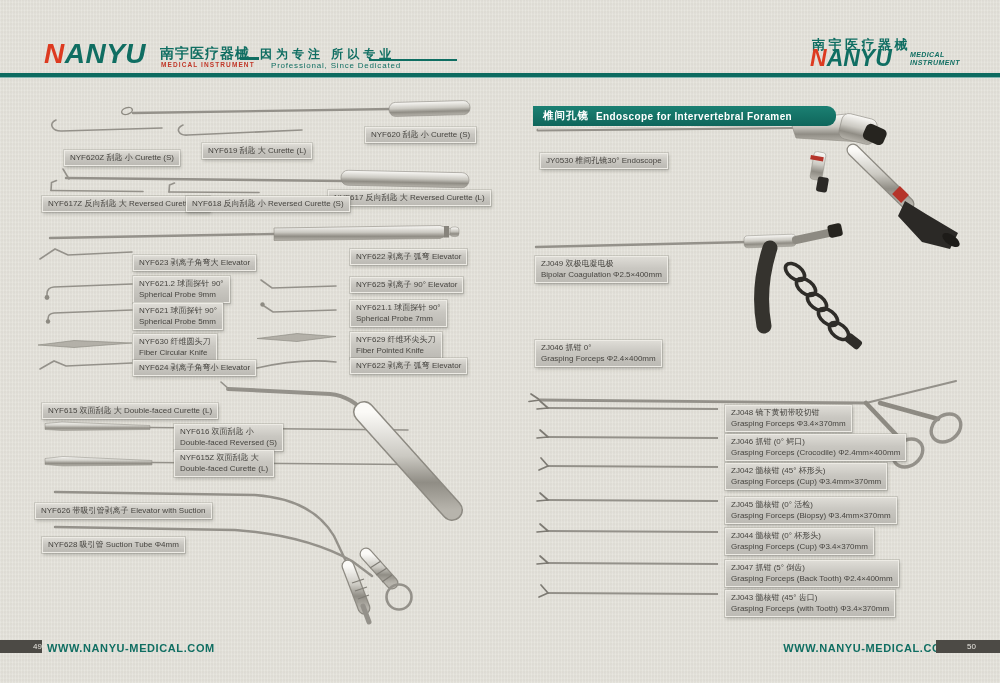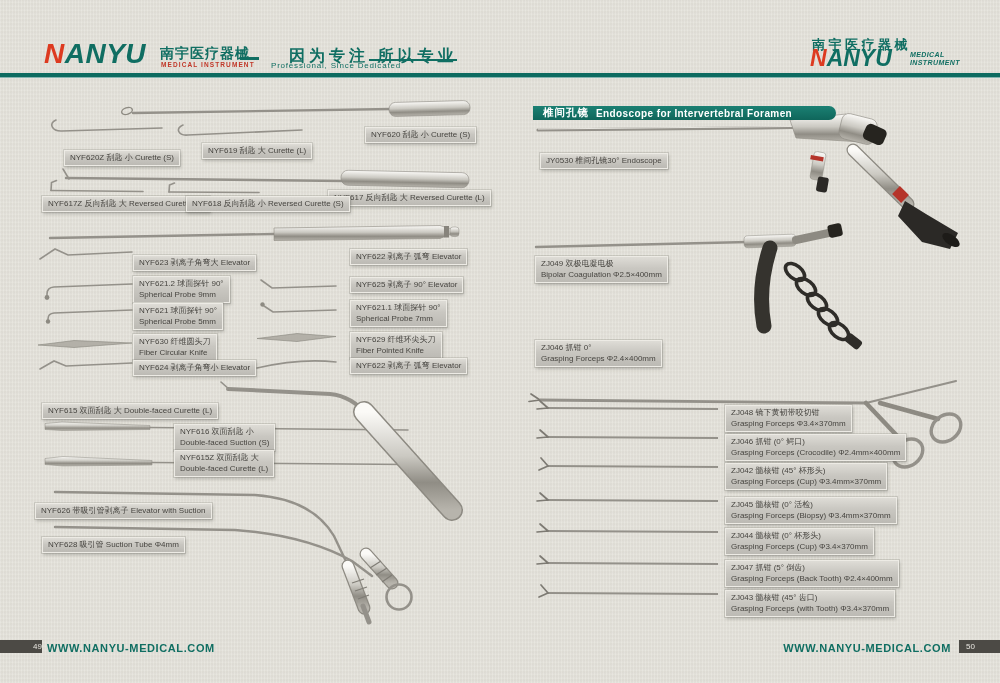--- a/index.html
+++ b/index.html
@@ -11,47 +11,47 @@
       repeating-linear-gradient(90deg, rgba(255,255,255,0.06) 0 1px, rgba(140,135,125,0.05) 1px 3px),
       repeating-linear-gradient(0deg, rgba(255,255,255,0.07) 0 1px, rgba(150,145,135,0.04) 2px 4px);
   }
   
   .rule{position:absolute;left:0;top:73px;width:1000px;height:4px;background:#0d6b60;border-bottom:1px solid rgba(255,255,255,.5);z-index:2}
   .brand{position:absolute;left:44px;top:40px;font-style:italic;font-weight:bold;font-size:28px;letter-spacing:.5px;color:#106e62;z-index:2;line-height:28px}
   .brand .n{color:#dd3a20}
   .brand-cn{position:absolute;left:160px;top:45px;font-size:14px;font-weight:bold;color:#106e62;letter-spacing:1px;z-index:2}
   .brand-sub{position:absolute;left:161px;top:61px;font-size:6.5px;font-weight:bold;color:#c13728;letter-spacing:1.1px;z-index:2}
   .dash{position:absolute;left:240px;top:57px;width:19px;height:2.5px;background:#106e62;z-index:2}
-  .tag-cn{position:absolute;left:289px;top:46px;font-size:16px;font-weight:bold;color:#106e62;letter-spacing:4px;z-index:2}
+  .tag-cn{position:absolute;left:260px;top:46px;font-size:12px;font-weight:bold;color:#106e62;letter-spacing:4px;z-index:2}
   .tag-line{position:absolute;left:369px;top:59px;width:88px;height:1.5px;background:#106e62;z-index:2}
   .tag-en{position:absolute;left:271px;top:61px;font-size:8px;color:#106e62;letter-spacing:.8px;z-index:2}
   .r-cn{position:absolute;left:812px;top:36px;font-size:13px;font-weight:bold;color:#106e62;letter-spacing:3.5px;z-index:2}
   .r-brand{position:absolute;left:810px;top:47px;font-style:italic;font-weight:bold;font-size:23px;color:#106e62;z-index:2;line-height:23px}
   .r-brand .n{color:#dd3a20}
   .r-sub{position:absolute;left:910px;top:51px;font-size:7px;font-weight:bold;font-style:italic;color:#106e62;line-height:7.5px;letter-spacing:.4px;z-index:2}
   
   .lbl{
     position:absolute;z-index:3;white-space:nowrap;
     background:linear-gradient(180deg,#dedcd6 0%,#c9c7c1 45%,#bcbab4 100%);
     border:1px solid #edebe5;outline:1px solid rgba(120,117,110,.22);
     box-shadow:1px 2px 3px rgba(70,68,60,.28);
     color:#474540;font-size:8px;line-height:11px;padding:1px 5px 2px;
   }
   
   .banner{
-    position:absolute;left:533px;top:106px;width:303px;height:14px;z-index:3;
+    position:absolute;left:533px;top:106px;width:303px;height:20px;z-index:3;
     background:linear-gradient(180deg,#1b8073,#0f665b);
     border-radius:0 9px 9px 0;color:#fff;display:flex;align-items:center;padding-left:10px;box-sizing:border-box;
   }
   .banner .cn{font-weight:bold;font-size:10.5px;letter-spacing:1px;margin-right:7px}
   .banner .en{font-weight:bold;font-size:10px;letter-spacing:.4px}
   
   .bar{position:absolute;top:640px;height:13px;background:#4c4a45;color:#e8e6e0;font-size:8px;line-height:13px;z-index:3;box-sizing:border-box}
   .bar-left{left:0;width:42px;text-align:right;}
-  .bar-right{right:0;width:41px;text-align:left;padding-left:7px}
+  .bar-right{right:0;width:64px;text-align:center;padding-left:7px}
   .site{position:absolute;top:641.5px;font-size:11px;font-weight:bold;color:#106e62;letter-spacing:.6px;z-index:3}
   .site-left{left:47px}
   .site-right{right:49px}
   
   svg.art{position:absolute;left:0;top:0;z-index:1}
   .sh{stroke:#94918a;stroke-width:2.4;fill:none;stroke-linecap:round}
   .tn{stroke-width:1.6}
   .jaw{stroke:#7d7a73;stroke-width:1.7;fill:none;stroke-linecap:round}
   .loopTip{fill:none;stroke:#8d8a82;stroke-width:1.4}
 </style>
@@ -271,21 +271,21 @@
       </div>
     <div class="lbl" style="left:350px;top:332px">
         <div>NYF629 纤维环尖头刀</div>
         <div>Fiber Pointed Knife</div>
       </div>
     <div class="lbl" style="left:133px;top:360px"><span>NYF624 剥离子角弯小 Elevator</span></div>
     <div class="lbl" style="left:350px;top:358px"><span>NYF622 剥离子 弧弯 Elevator</span></div>
     <div class="lbl" style="left:42px;top:403px"><span>NYF615 双面刮匙 大  Double-faced Curette (L)</span></div>
     <div class="lbl" style="left:174px;top:424px">
         <div>NYF616 双面刮匙 小</div>
-        <div>Double-faced Suction (S)</div>
+        <div>Double-faced Reversed (S)</div>
       </div>
     <div class="lbl" style="left:174px;top:450px">
         <div>NYF615Z 双面刮匙 大</div>
         <div>Double-faced Curette (L)</div>
       </div>
     <div class="lbl" style="left:35px;top:503px"><span>NYF626 带吸引管剥离子 Elevator with Suction</span></div>
     <div class="lbl" style="left:42px;top:537px"><span>NYF628 吸引管 Suction Tube  Φ4mm</span></div>
   </div>
 
   <div>

